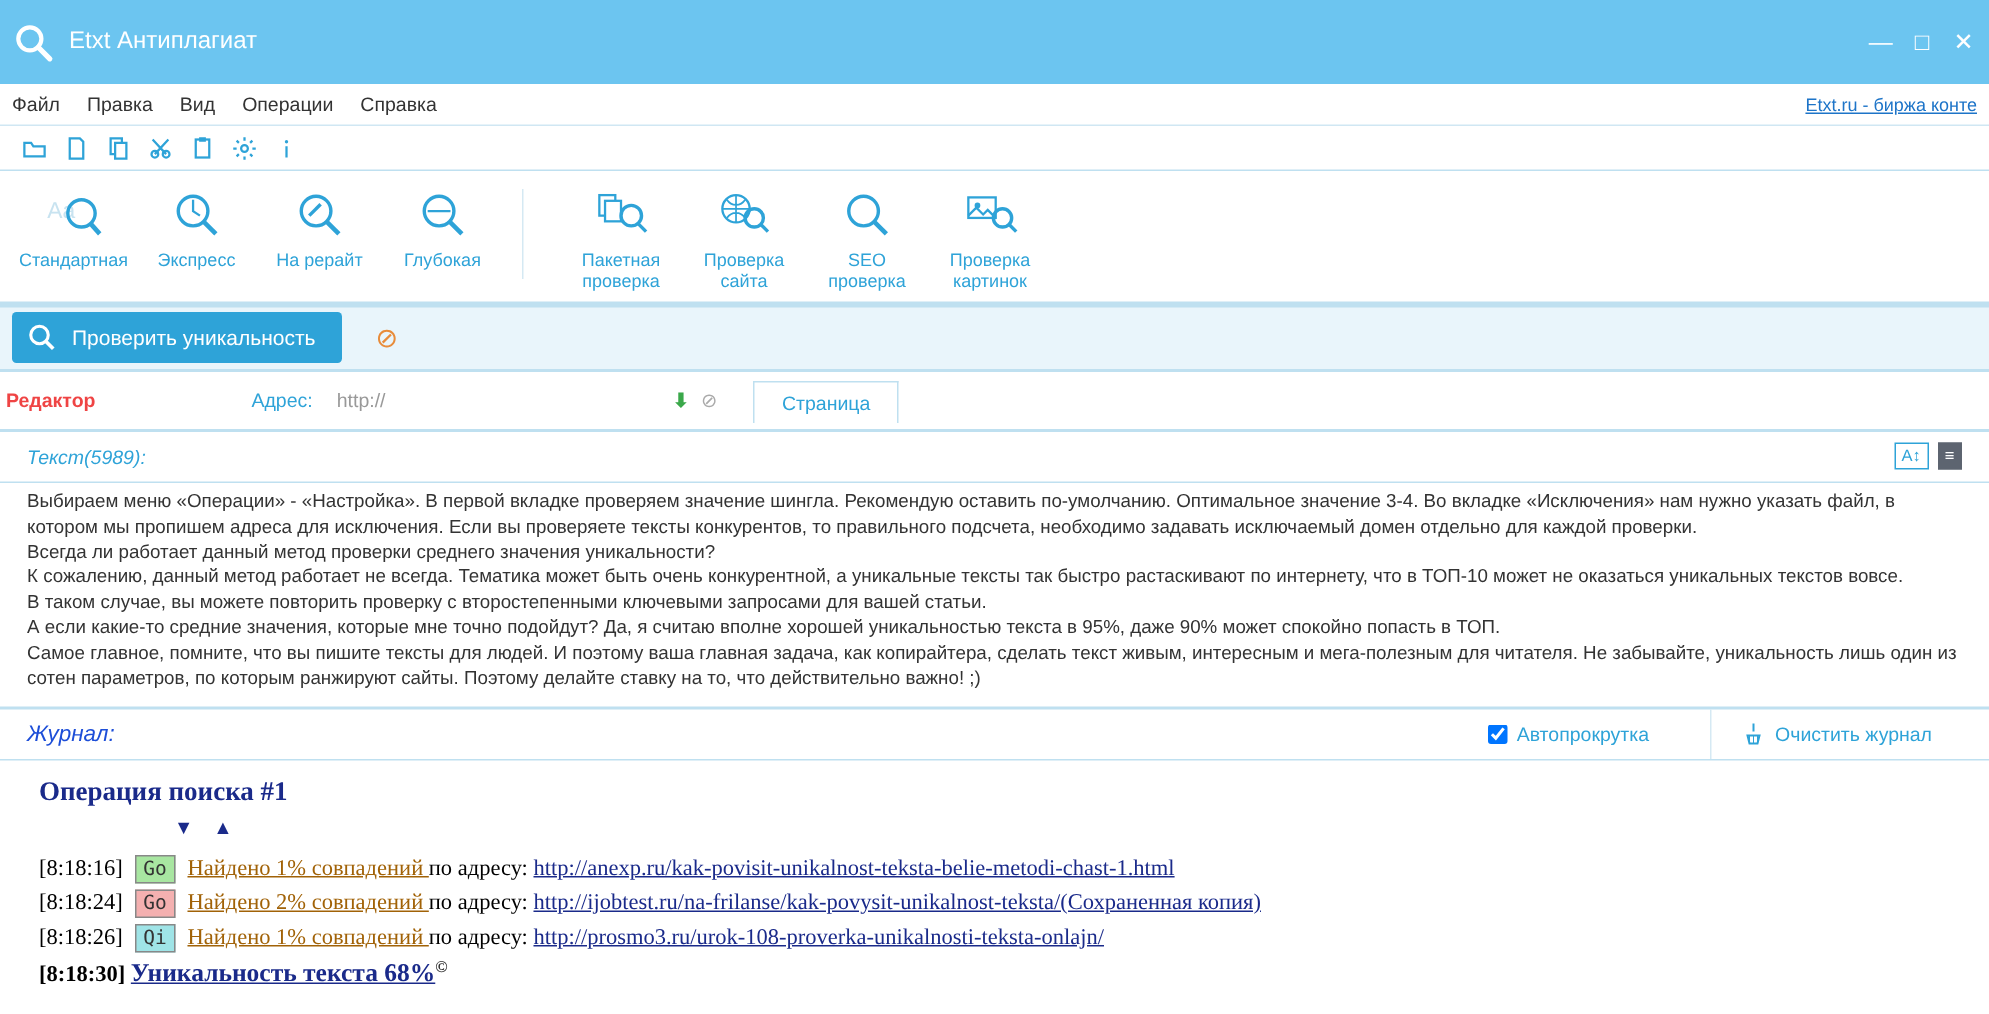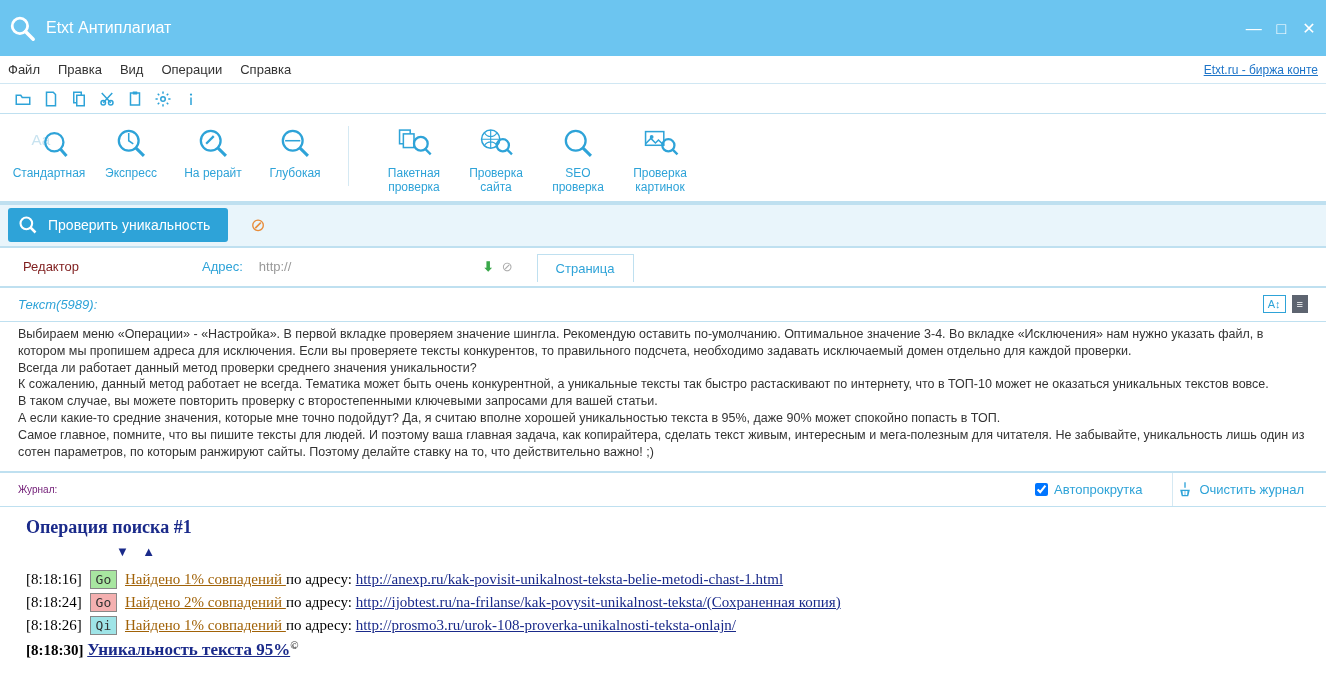--- a/index.html
+++ b/index.html
@@ -29,41 +29,41 @@
   .tb-sep { width:1px; height:60px; background:#d5e9f3; margin: 2px 24px 0 12px; }
   
   
   .actionbar { background: #e9f5fb; height: 44px; display:flex; align-items:center; padding: 0 8px; border-top:1px solid #bfe0f0; border-bottom: 2px solid #bfe0f0; }
   .check-btn { background:#2ea3d8; color:#fff; border:none; height:34px; padding:0 18px 0 10px; display:flex; align-items:center; border-radius:3px; cursor:pointer; font-size:14px;}
   .check-btn svg { margin-right:10px; }
   .forbid-icon { margin-left: 22px; color:#e88c3a; font-size:18px; }
   
   
   .addr-row { display:flex; align-items:center; height:40px; border-bottom:2px solid #bfe0f0; }
-  .addr-row .ed-lbl { padding:0 23px; color:#7f1d1d; font-size:13px; }
+  .addr-row .ed-lbl { padding:0 4px; color:#ef4444; font-size:13px;font-weight:bold; }
   .addr-row .addr-lbl { color:#2ea3d8; margin-left: 100px; margin-right:16px;}
   .addr-row input { flex:0 0 220px; border:none; outline:none; color:#999; font-size:13px; }
   .addr-row .mini-icons { margin-left:4px; display:flex; gap:8px; align-items:center;}
   .addr-row .tab-stranica { margin-left:24px; border:1px solid #bfe0f0; border-bottom:none; padding:6px 18px; background:#fff; color:#2ea3d8; cursor:pointer; position:relative; top:1px;}
   
   
   .textlbl-row { display:flex; align-items:center; height:34px; padding:0 18px; border-bottom:1px solid #bfe0f0; }
   .textlbl-row .tl { color:#2ea3d8; font-style:italic; font-size:13px; }
   .textlbl-row .right-icons { margin-left:auto; display:flex; gap:6px; }
   .textlbl-row .right-icons .ibox { border:1px solid #2ea3d8; padding:2px 4px; color:#2ea3d8; font-size:11px;}
   
   
   .editor-body { padding: 4px 18px 10px 18px; font-size: 12.5px; line-height: 1.35; border-bottom:2px solid #bfe0f0;}
   .editor-body p { margin-bottom: 0; }
   
   
   .journal-hdr { display:flex; align-items:center; height:34px; padding:0 18px; border-bottom:1px solid #bfe0f0;}
-  .journal-hdr .jl { color:#701a75; font-size:10px; }
+  .journal-hdr .jl { color:#1d4ed8; font-style:italic; font-size:15px; }
   .journal-hdr .auto { margin-left:auto; color:#2ea3d8; display:flex; align-items:center; gap:6px; }
-  .journal-hdr .clear { margin-left:30px; color:#2ea3d8; display:flex; align-items:center; gap:6px; cursor:pointer; padding:0 4px; border-left:1px solid #d5e9f3; height:100%; align-items:center; display:flex;}
+  .journal-hdr .clear { margin-left:41px; color:#2ea3d8; display:flex; align-items:center; gap:6px; cursor:pointer; padding:0 20px; border-left:1px solid #d5e9f3; height:100%; align-items:center; display:flex;}
   
   
   .journal-body { padding: 10px 26px 20px 26px; font-family: "Times New Roman", serif; font-size:15px; }
   .journal-body .op-title { color:#1a2a8a; font-size:18px; font-weight:bold; margin-bottom:6px;}
   .journal-body .arrows { color:#1a2a8a; margin:4px 0 10px 90px; font-size:13px;}
   .journal-body .arrows span { margin-right:10px; cursor:pointer;}
   .log-line { margin:4px 0; }
   .log-line .ts { color:#000; }
   .badge { display:inline-block; padding:1px 5px; font-family: monospace; font-size:13px; margin:0 4px; border:1px solid #888;}
   .b-green { background:#a8e6a1; }
@@ -270,15 +270,15 @@
     <span>▼</span>
     <span>▲</span>
   </div>
   <div id="log-lines">
       <div class="log-line"><span class="ts">[8:18:16]</span> <span class="badge b-green">Go</span> <a class="match-link">Найдено 1% совпадений </a><span class="addr-txt"> по адресу: </span><a class="url-link">http://anexp.ru/kak-povisit-unikalnost-teksta-belie-metodi-chast-1.html</a></div>
       <div class="log-line"><span class="ts">[8:18:24]</span> <span class="badge b-red">Go</span> <a class="match-link">Найдено 2% совпадений </a><span class="addr-txt"> по адресу: </span><a class="url-link">http://ijobtest.ru/na-frilanse/kak-povysit-unikalnost-teksta/(Сохраненная копия)</a></div>
       <div class="log-line"><span class="ts">[8:18:26]</span> <span class="badge b-cyan">Qi</span> <a class="match-link">Найдено 1% совпадений </a><span class="addr-txt"> по адресу: </span><a class="url-link">http://prosmo3.ru/urok-108-proverka-unikalnosti-teksta-onlajn/</a></div>
     </div>
   <div class="log-line final">
     <span class="ts">[8:18:30]</span>
-    <a class="res">Уникальность текста 95%</a><span class="copyr">©</span>
+    <a class="res">Уникальность текста 68%</a><span class="copyr">©</span>
   </div>
 </div>
 
 </body></html>

